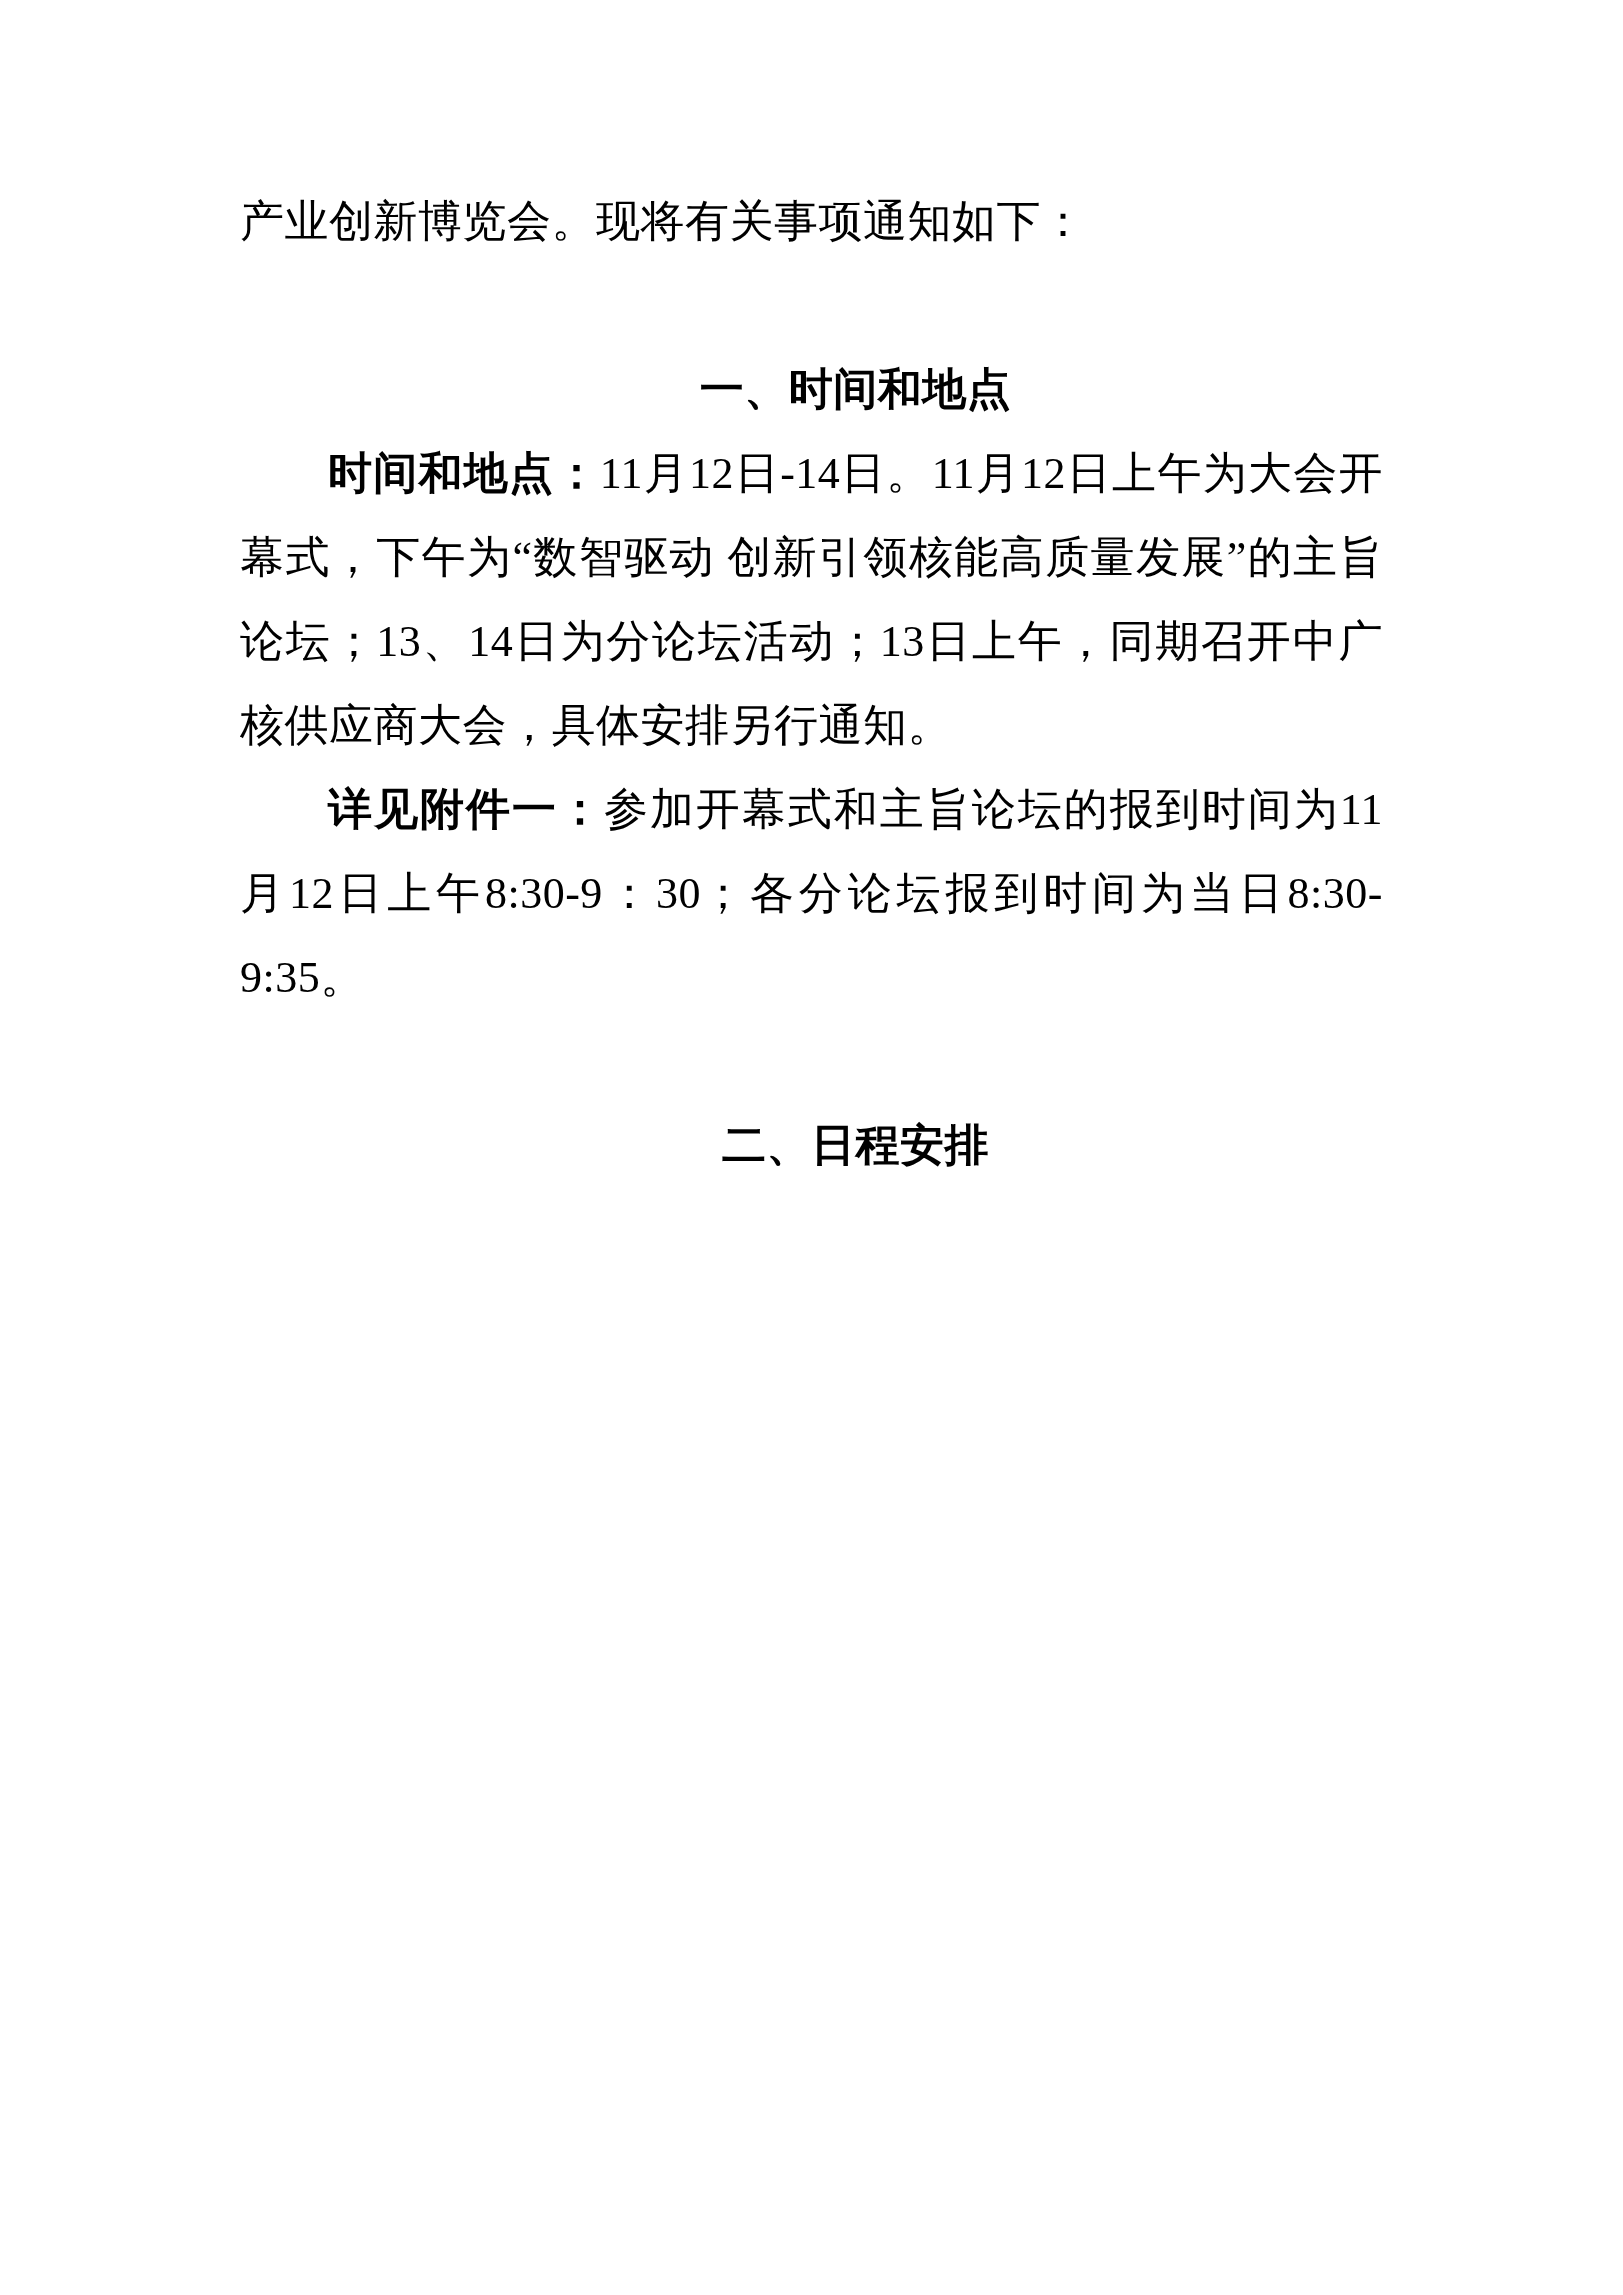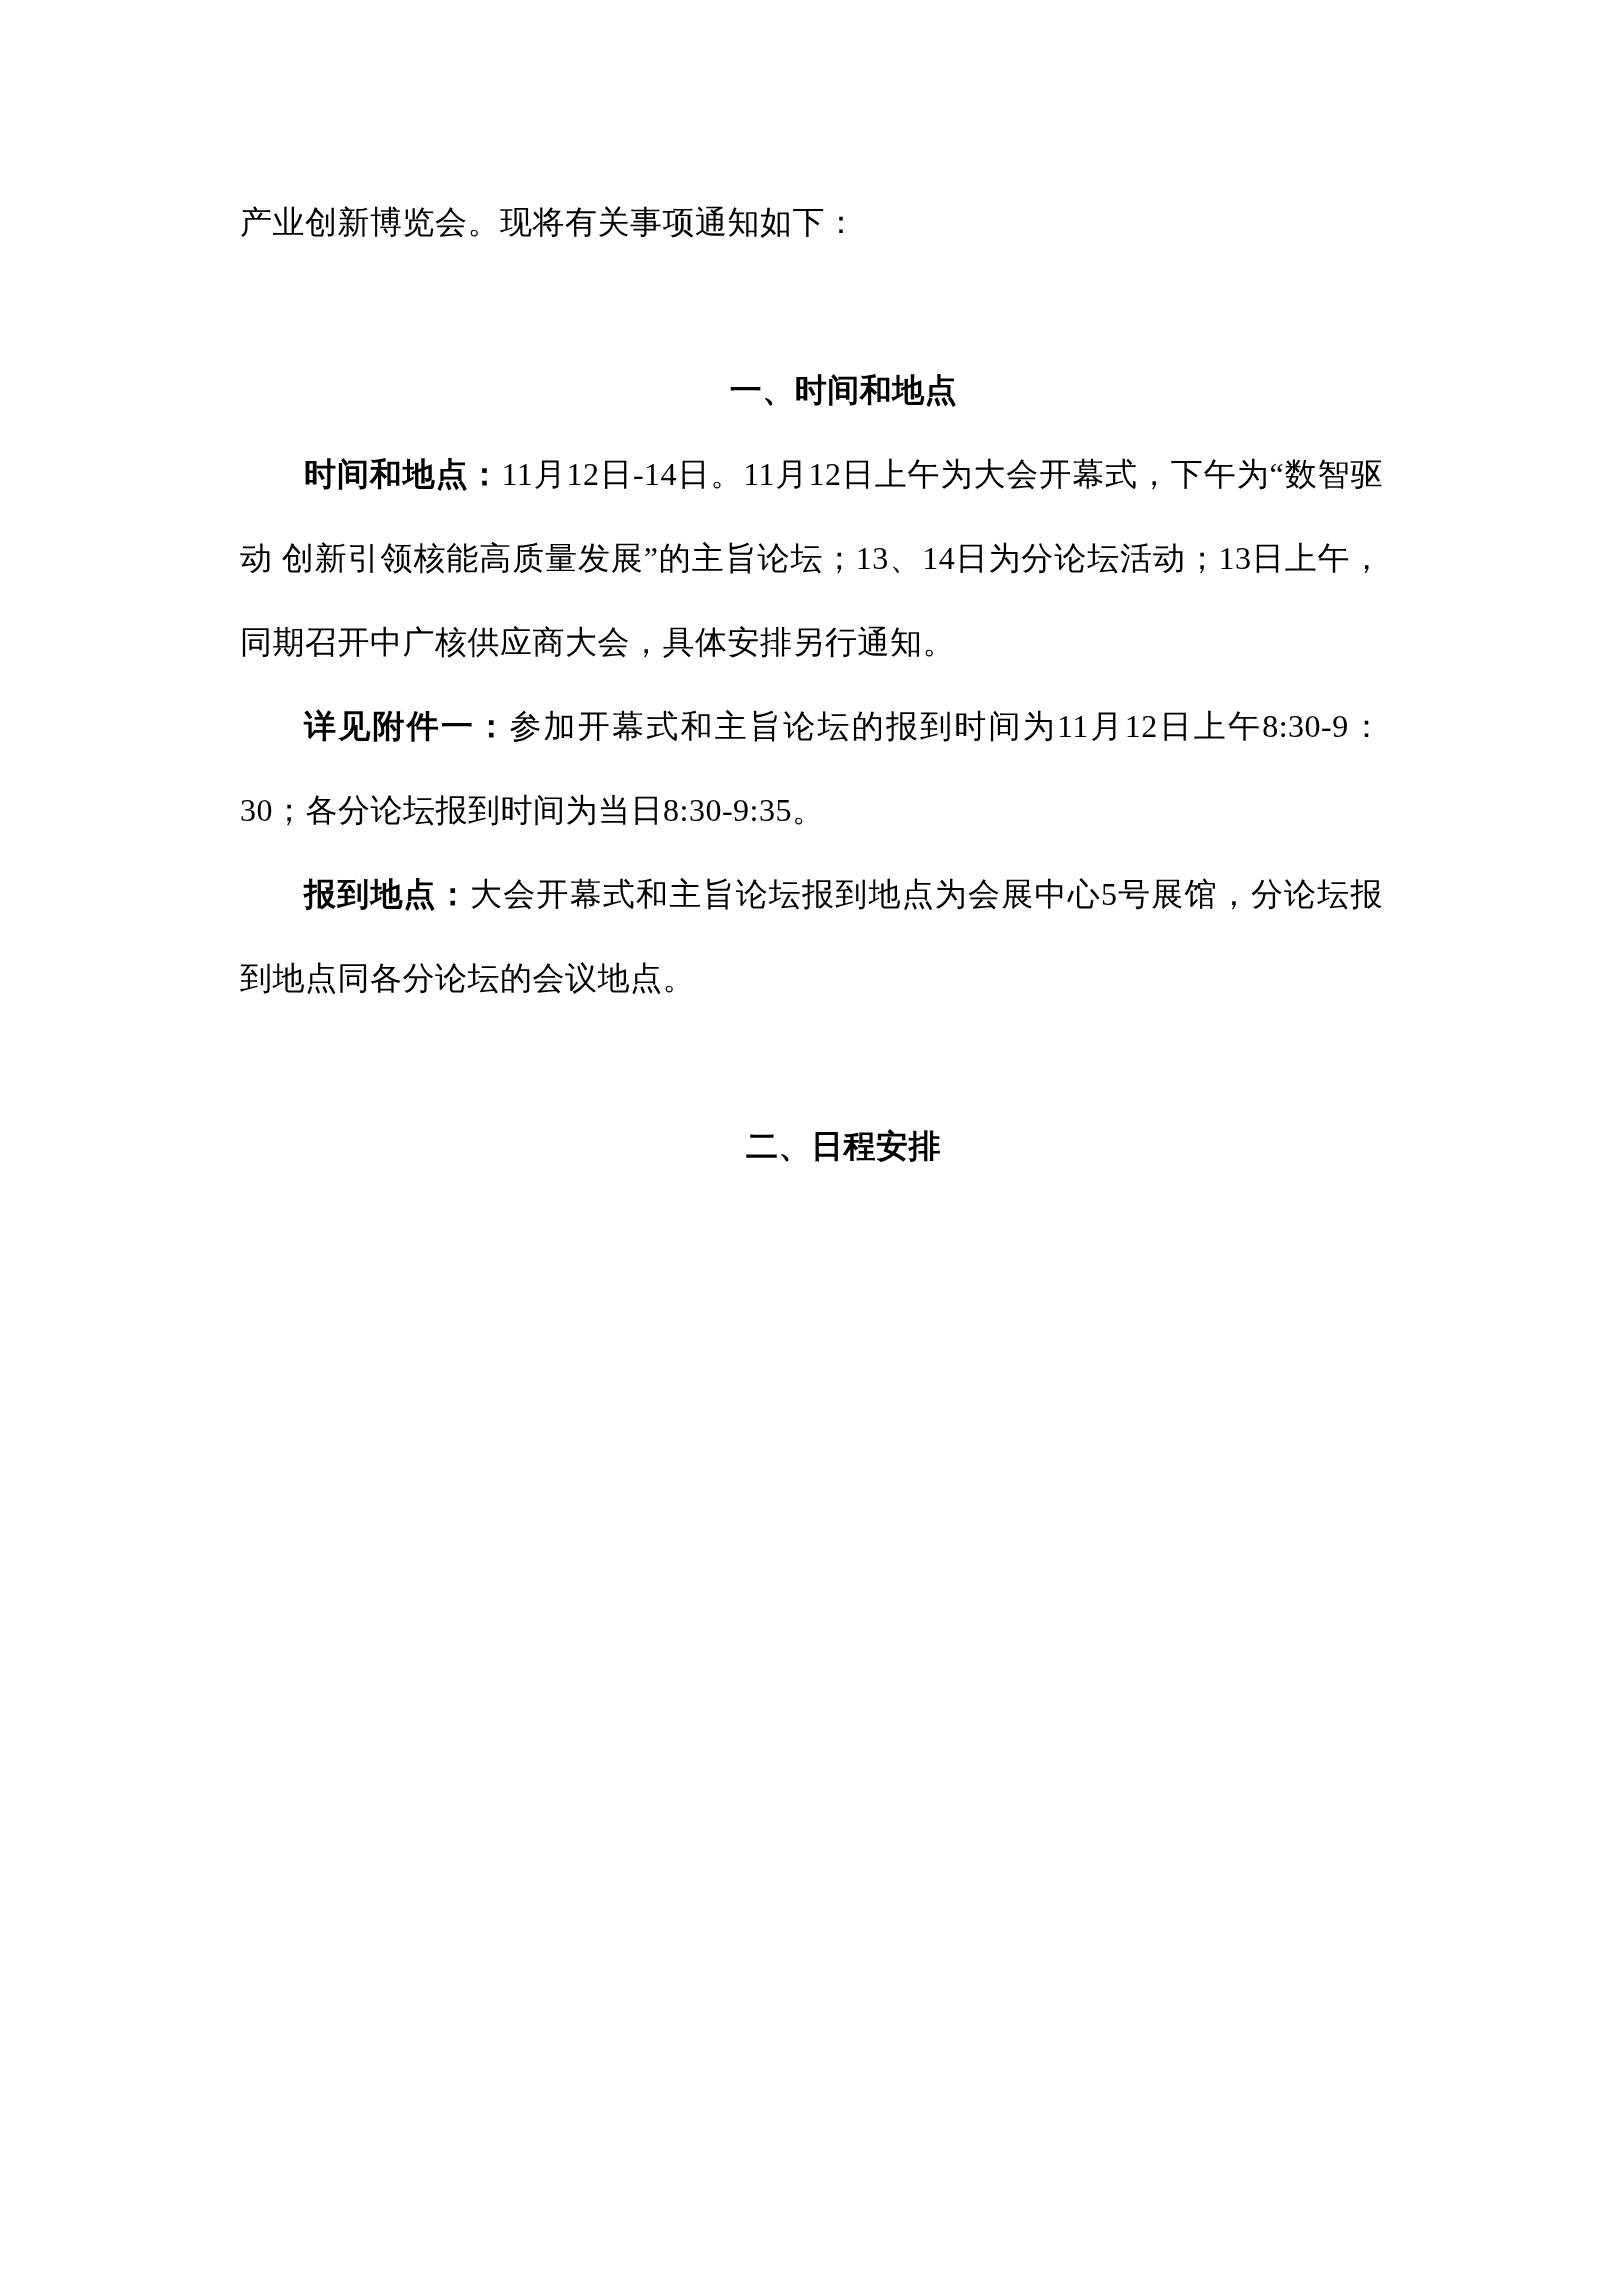--- a/index.html
+++ b/index.html
@@ -14,21 +14,21 @@
     background: #ffffff;
     overflow: hidden;
     font-family: "Liberation Serif", "DejaVu Serif", serif;
     color: #000000;
   }
   .content {
     position: absolute;
     left: 240px;
     top: 180px;
     width: 1143px;
-    font-size: 32px;
+    font-size: 44px;
     line-height: 84px;
     text-align: justify;
     letter-spacing: 0.5px;
   }
   .content p {
     margin: 0;
     padding: 0;
     text-indent: 2em;
   }
   .content p.intro {
@@ -52,20 +52,19 @@
     <p class="intro">产业创新博览会。现将有关事项通知如下：</p>
 
     <p class="heading">一、时间和地点</p>
 
     <p><span class="label">时间和地点：</span><span>11月12日-14日。11月12日上午为大会开幕式，下午为“数智驱动 创新引领核能高质量发展”的主旨论坛；13、14日为分论坛活动；13日上午，同期召开中广核供应商大会，具体安排另行通知。</span></p>
 
 
 
     <p><span class="label">详见附件一：</span><span>参加开幕式和主旨论坛的报到时间为11月12日上午8:30-9：30；各分论坛报到时间为当日8:30-9:35。</span></p>
 
-    <p><span class="label">报到地点：</span><span>大会开幕式和主旨论坛报到地点为会展中心5号展馆，分论坛报到地点同各分论坛的会议地点。</span></p>
 
     <p class="heading">二、日程安排</p>
 
 
   </div>
 </div>
 
 
 </body></html>

